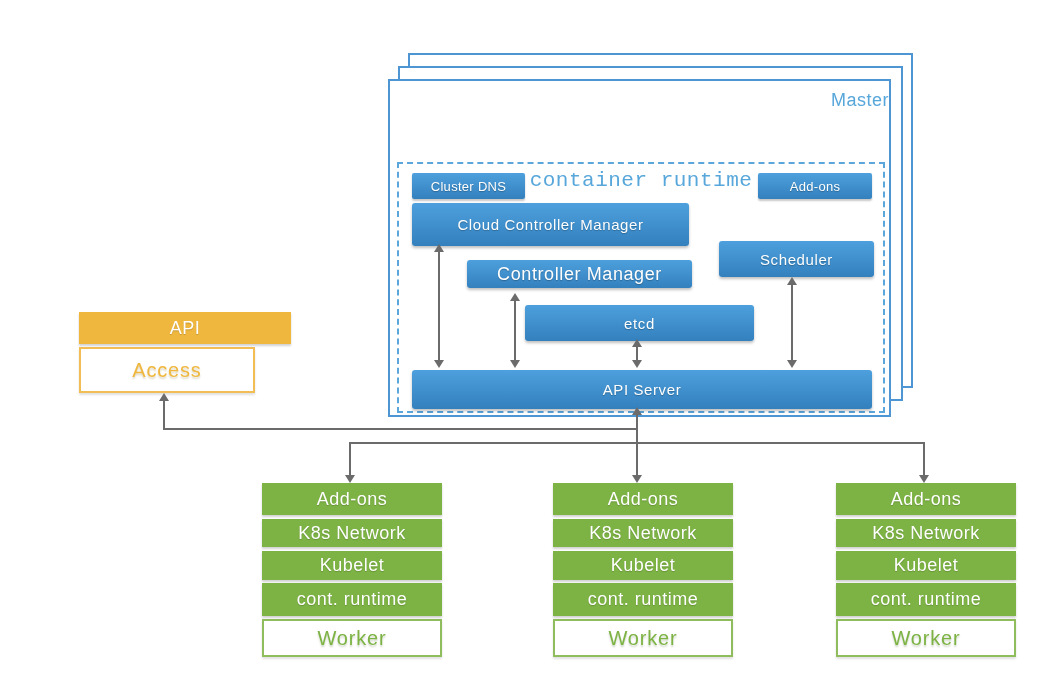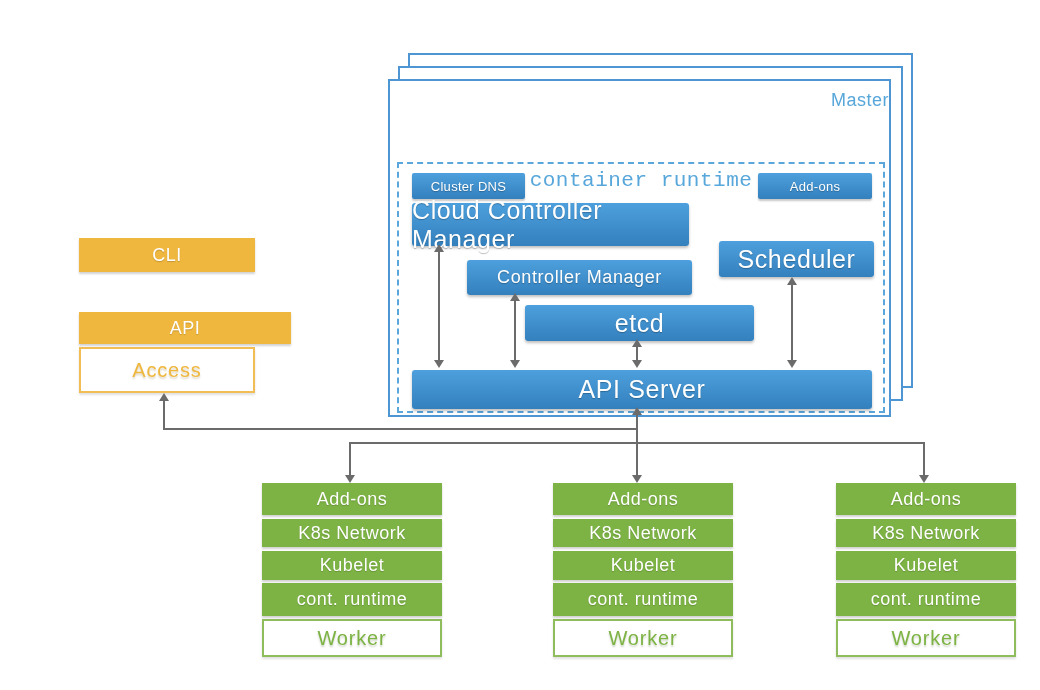--- a/index.html
+++ b/index.html
@@ -32,21 +32,21 @@
     margin-top:48px;
   }
   .dashedbox{border:2px dashed #5ba6db;background:transparent;font-family:Liberation Mono, monospace;}
   .cr-title{color:var(--blue-text);font-size:21px;letter-spacing:0.5px;text-align:center;}
   .comp{
     background:linear-gradient(180deg,var(--blue-top) 0%,var(--blue-bot) 100%);
     border-radius:3px;color:#fff;display:flex;align-items:center;justify-content:center;
     box-shadow:0 2px 3px rgba(0,0,0,0.25);
     text-shadow:0 1px 1px rgba(0,0,0,0.25);letter-spacing:0.6px;
   }
-  .fs19{font-size:25px;} .fs18{font-size:18px;}
+  .fs19{font-size:15px;} .fs18{font-size:18px;}
 
   
   .row{
     color:#fff;display:flex;align-items:center;justify-content:center;
     font-size:18px;letter-spacing:0.5px;
     box-shadow:0 2px 2px rgba(0,0,0,0.18);
     text-shadow:0 1px 1px rgba(0,0,0,0.18);
   }
   .orange-row{background:var(--orange);}
   .green-row{background:var(--green);}
@@ -76,21 +76,21 @@
     <div class="abs master-title" style="left:0;top:9px;width:499px;">Master</div>
 
     <div class="abs bluebtn" style="left:22px;top:44px;width:113px;height:26px;">Cluster DNS</div>
     <div class="abs bluebtn" style="left:368px;top:44px;width:114px;height:26px;">Add-ons</div>
 
     <div class="abs dashedbox" style="left:7px;top:81px;width:488px;height:251px;">
       <div class="abs cr-title" style="left:0;top:5px;width:484px;">container runtime</div>
     </div>
 
     <div class="abs comp fs19" style="left:22px;top:122px;width:277px;height:43px;">Cloud Controller Manager</div>
-    <div class="abs comp fs18" style="left:77px;top:179px;width:225px;height:35px;">Controller Manager</div>
+    <div class="abs comp fs18" style="left:77px;top:179px;width:225px;height:28px;">Controller Manager</div>
     <div class="abs comp fs19" style="left:329px;top:160px;width:155px;height:36px;">Scheduler</div>
     <div class="abs comp fs19" style="left:135px;top:224px;width:229px;height:36px;">etcd</div>
     <div class="abs comp fs19" style="left:22px;top:289px;width:460px;height:39px;">API Server</div>
   </div>
 
   <div>
     <span class="tri up" style="left:434px;top:244px;"></span>
     <span class="vline" style="left:438px;top:251px;height:110px;"></span>
     <span class="tri down" style="left:434px;top:360px;"></span>
   </div>
@@ -103,21 +103,20 @@
     <span class="tri up" style="left:632px;top:339px;"></span>
     <span class="vline" style="left:636px;top:346px;height:15px;"></span>
     <span class="tri down" style="left:632px;top:360px;"></span>
   </div>
   <div>
     <span class="tri up" style="left:787px;top:277px;"></span>
     <span class="vline" style="left:791px;top:284px;height:77px;"></span>
     <span class="tri down" style="left:787px;top:360px;"></span>
   </div>
 
-  <div class="abs row orange-row" style="left:79px;top:238px;width:176px;height:34px;">CLI</div>
   <div class="abs row orange-row" style="left:79px;top:312px;width:212px;height:32px;">API</div>
   <div class="abs base-box access-base" style="left:79px;top:347px;width:176px;height:46px;">Access</div>
 
   <div>
 
     <span class="tri up" style="left:632px;top:407px;"></span>
     <span class="vline" style="left:636px;top:414px;height:62px;"></span>
     <span class="tri down" style="left:632px;top:475px;"></span>
 
     <span class="hline" style="left:163px;top:428px;width:475px;"></span>

